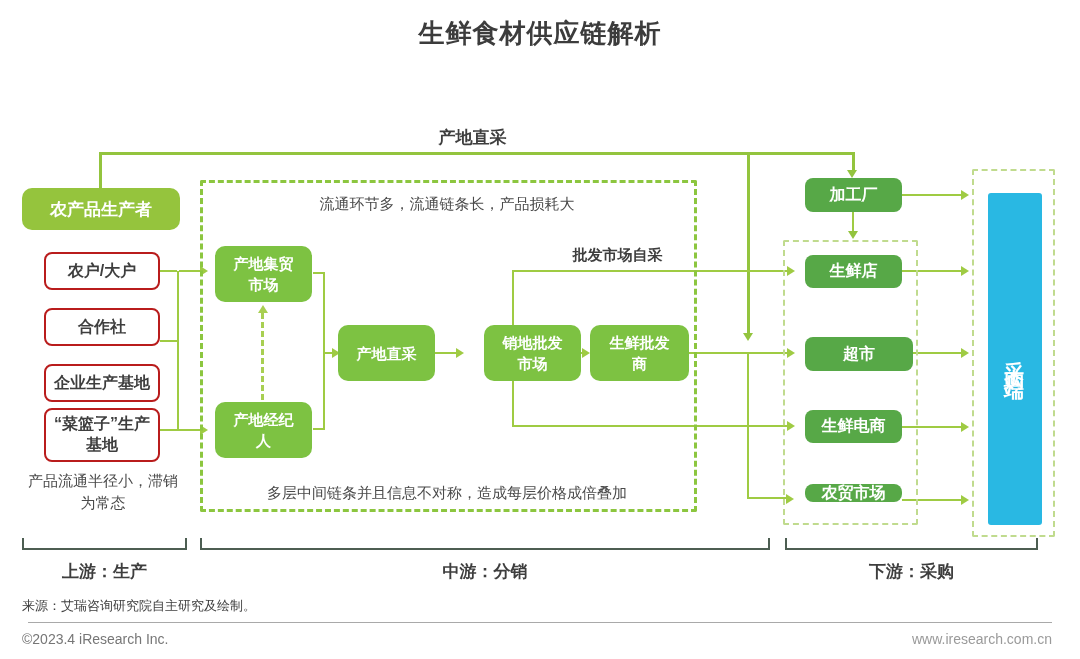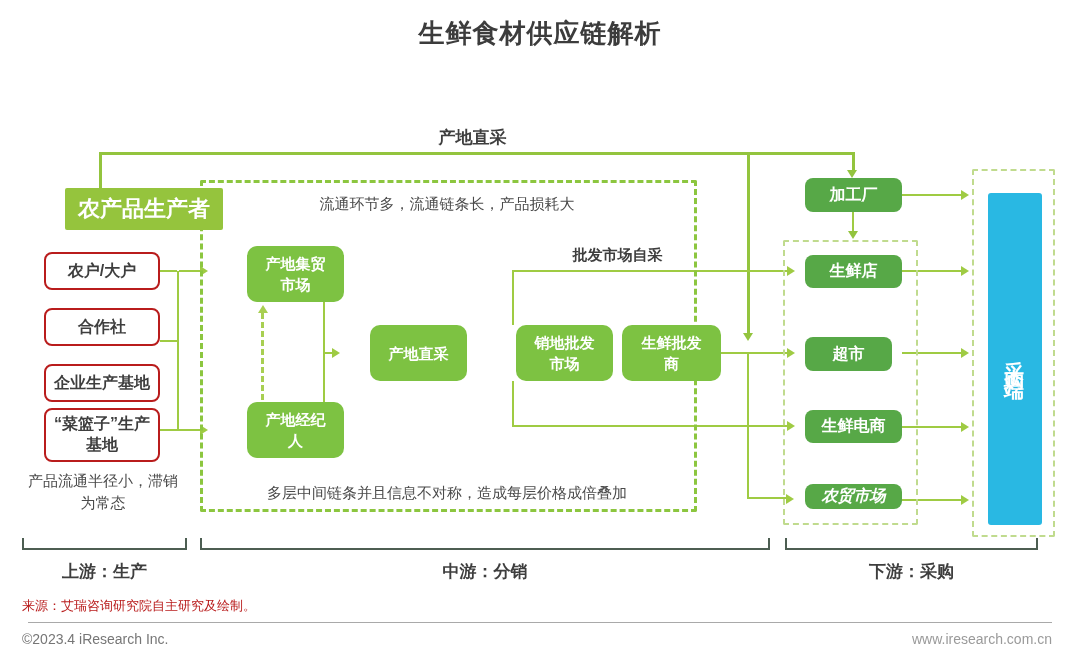--- a/index.html
+++ b/index.html
@@ -16,36 +16,36 @@
   .dash-v { position:absolute; border-left:3px dashed #a8cf52; }
 
   
   .ah { position:absolute; width:0; height:0; }
   .ah-r { border-top:5px solid transparent; border-bottom:5px solid transparent; border-left:8px solid #9fcb43; }
   .ah-d { border-left:5px solid transparent; border-right:5px solid transparent; border-top:8px solid #93c43e; }
   .ah-u { border-left:5px solid transparent; border-right:5px solid transparent; border-bottom:8px solid #a8cf52; }
 
   
   .bx { position:absolute; display:flex; align-items:center; justify-content:center; text-align:center; }
-  .bx-header { background:#95c43d; color:#fff; font-weight:700; font-size:22px; border-radius:2px;margin-left:43px; }
+  .bx-header { background:#95c43d; color:#fff; font-weight:700; font-size:17px; border-radius:10px; }
   .bx-white { background:#fff; border:2px solid #b91c1c; border-radius:8px; color:#3e3e3e; font-weight:700; font-size:16px; line-height:1.3; }
-  .bx-mid { background:#7dc242; color:#fff; font-weight:700; font-size:15px; border-radius:10px; line-height:1.4; padding:0 14px;margin-left:32px; }
+  .bx-mid { background:#7dc242; color:#fff; font-weight:700; font-size:15px; border-radius:10px; line-height:1.4; padding:0 14px; }
   .bx-dark { background:#57a847; color:#fff; font-weight:700; font-size:16px; border-radius:8px; }
   .bx-buyer { background:#29b8e3; color:#fff; font-weight:700; font-size:20px; border-radius:3px;
               writing-mode:vertical-lr; text-orientation:upright; letter-spacing:10px; }
 
   .dashed-big { position:absolute; border:3px dashed #8cc63f; border-radius:2px; }
   .dashed-light { position:absolute; border:2px dashed #c0db8e; border-radius:2px; }
 
   .note { position:absolute; color:#4a4a4a; font-size:15px; text-align:center; line-height:1.45; }
   .lbl-bold { position:absolute; color:#3e3e3e; font-size:17px; font-weight:700; text-align:center; }
 
   .bracket { position:absolute; height:12px; border-left:2px solid #4d5e52; border-right:2px solid #4d5e52; border-bottom:2px solid #4d5e52; }
 
-  .src { position:absolute; color:#b91c1c; font-size:13px; }
+  .src { position:absolute; color:#404040; font-size:13px; }
   .divider { position:absolute; background:#a9a9a9; height:1px; }
   .copy { position:absolute; color:#767676; font-size:14px; }
   .site { position:absolute; color:#9a9a9a; font-size:14px; text-align:right; }
 </style>
 </head>
 <body>
 
 <div class="stage">
 
   <div class="abs ttl">生鲜食材供应链解析</div>
@@ -126,23 +126,23 @@
   <div class="note" style="left:200px;top:193px;width:494px;">流通环节多，流通链条长，产品损耗大</div>
   <div class="bx bx-mid" style="left:215px;top:246px;width:97px;height:56px;">产地集贸市场</div>
   <div class="bx bx-mid" style="left:215px;top:402px;width:97px;height:56px;">产地经纪人</div>
   <div class="bx bx-mid" style="left:338px;top:325px;width:97px;height:56px;">产地直采</div>
   <div class="bx bx-mid" style="left:484px;top:325px;width:97px;height:56px;">销地批发市场</div>
   <div class="bx bx-mid" style="left:590px;top:325px;width:99px;height:56px;">生鲜批发商</div>
   <div class="note" style="left:200px;top:482px;width:494px;">多层中间链条并且信息不对称，造成每层价格成倍叠加</div>
 
   <div class="bx bx-dark" style="left:805px;top:178px;width:97px;height:34px;">加工厂</div>
   <div class="bx bx-dark" style="left:805px;top:255px;width:97px;height:33px;">生鲜店</div>
-  <div class="bx bx-dark" style="left:805px;top:337px;width:87px;height:34px;">超市</div>
+  <div class="bx bx-dark" style="left:805px;top:337px;width:108px;height:34px;">超市</div>
   <div class="bx bx-dark" style="left:805px;top:410px;width:97px;height:33px;">生鲜电商</div>
-  <div class="bx bx-dark" style="left:805px;top:484px;width:97px;height:25px;font-style:italic;">农贸市场</div>
+  <div class="bx bx-dark" style="left:805px;top:484px;width:97px;height:18px;">农贸市场</div>
   <div class="bx bx-buyer" style="left:988px;top:193px;width:54px;height:332px;">采购端</div>
 
   <div class="bracket" style="left:22px;top:538px;width:165px;"></div>
   <div class="bracket" style="left:200px;top:538px;width:570px;"></div>
   <div class="bracket" style="left:785px;top:538px;width:253px;"></div>
   <div class="lbl-bold" style="left:22px;top:560px;width:165px;">上游：生产</div>
   <div class="lbl-bold" style="left:200px;top:560px;width:570px;">中游：分销</div>
   <div class="lbl-bold" style="left:785px;top:560px;width:253px;">下游：采购</div>
 
   <div class="src" style="left:22px;top:597px;">来源：艾瑞咨询研究院自主研究及绘制。</div>

